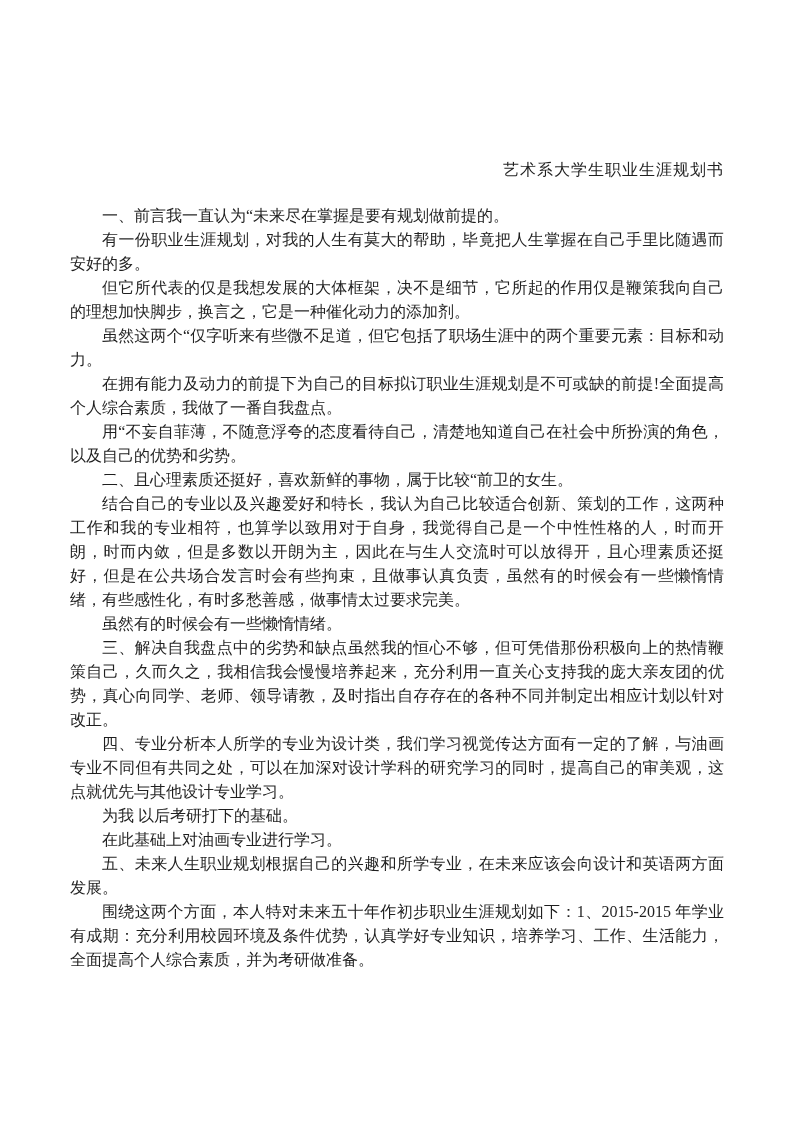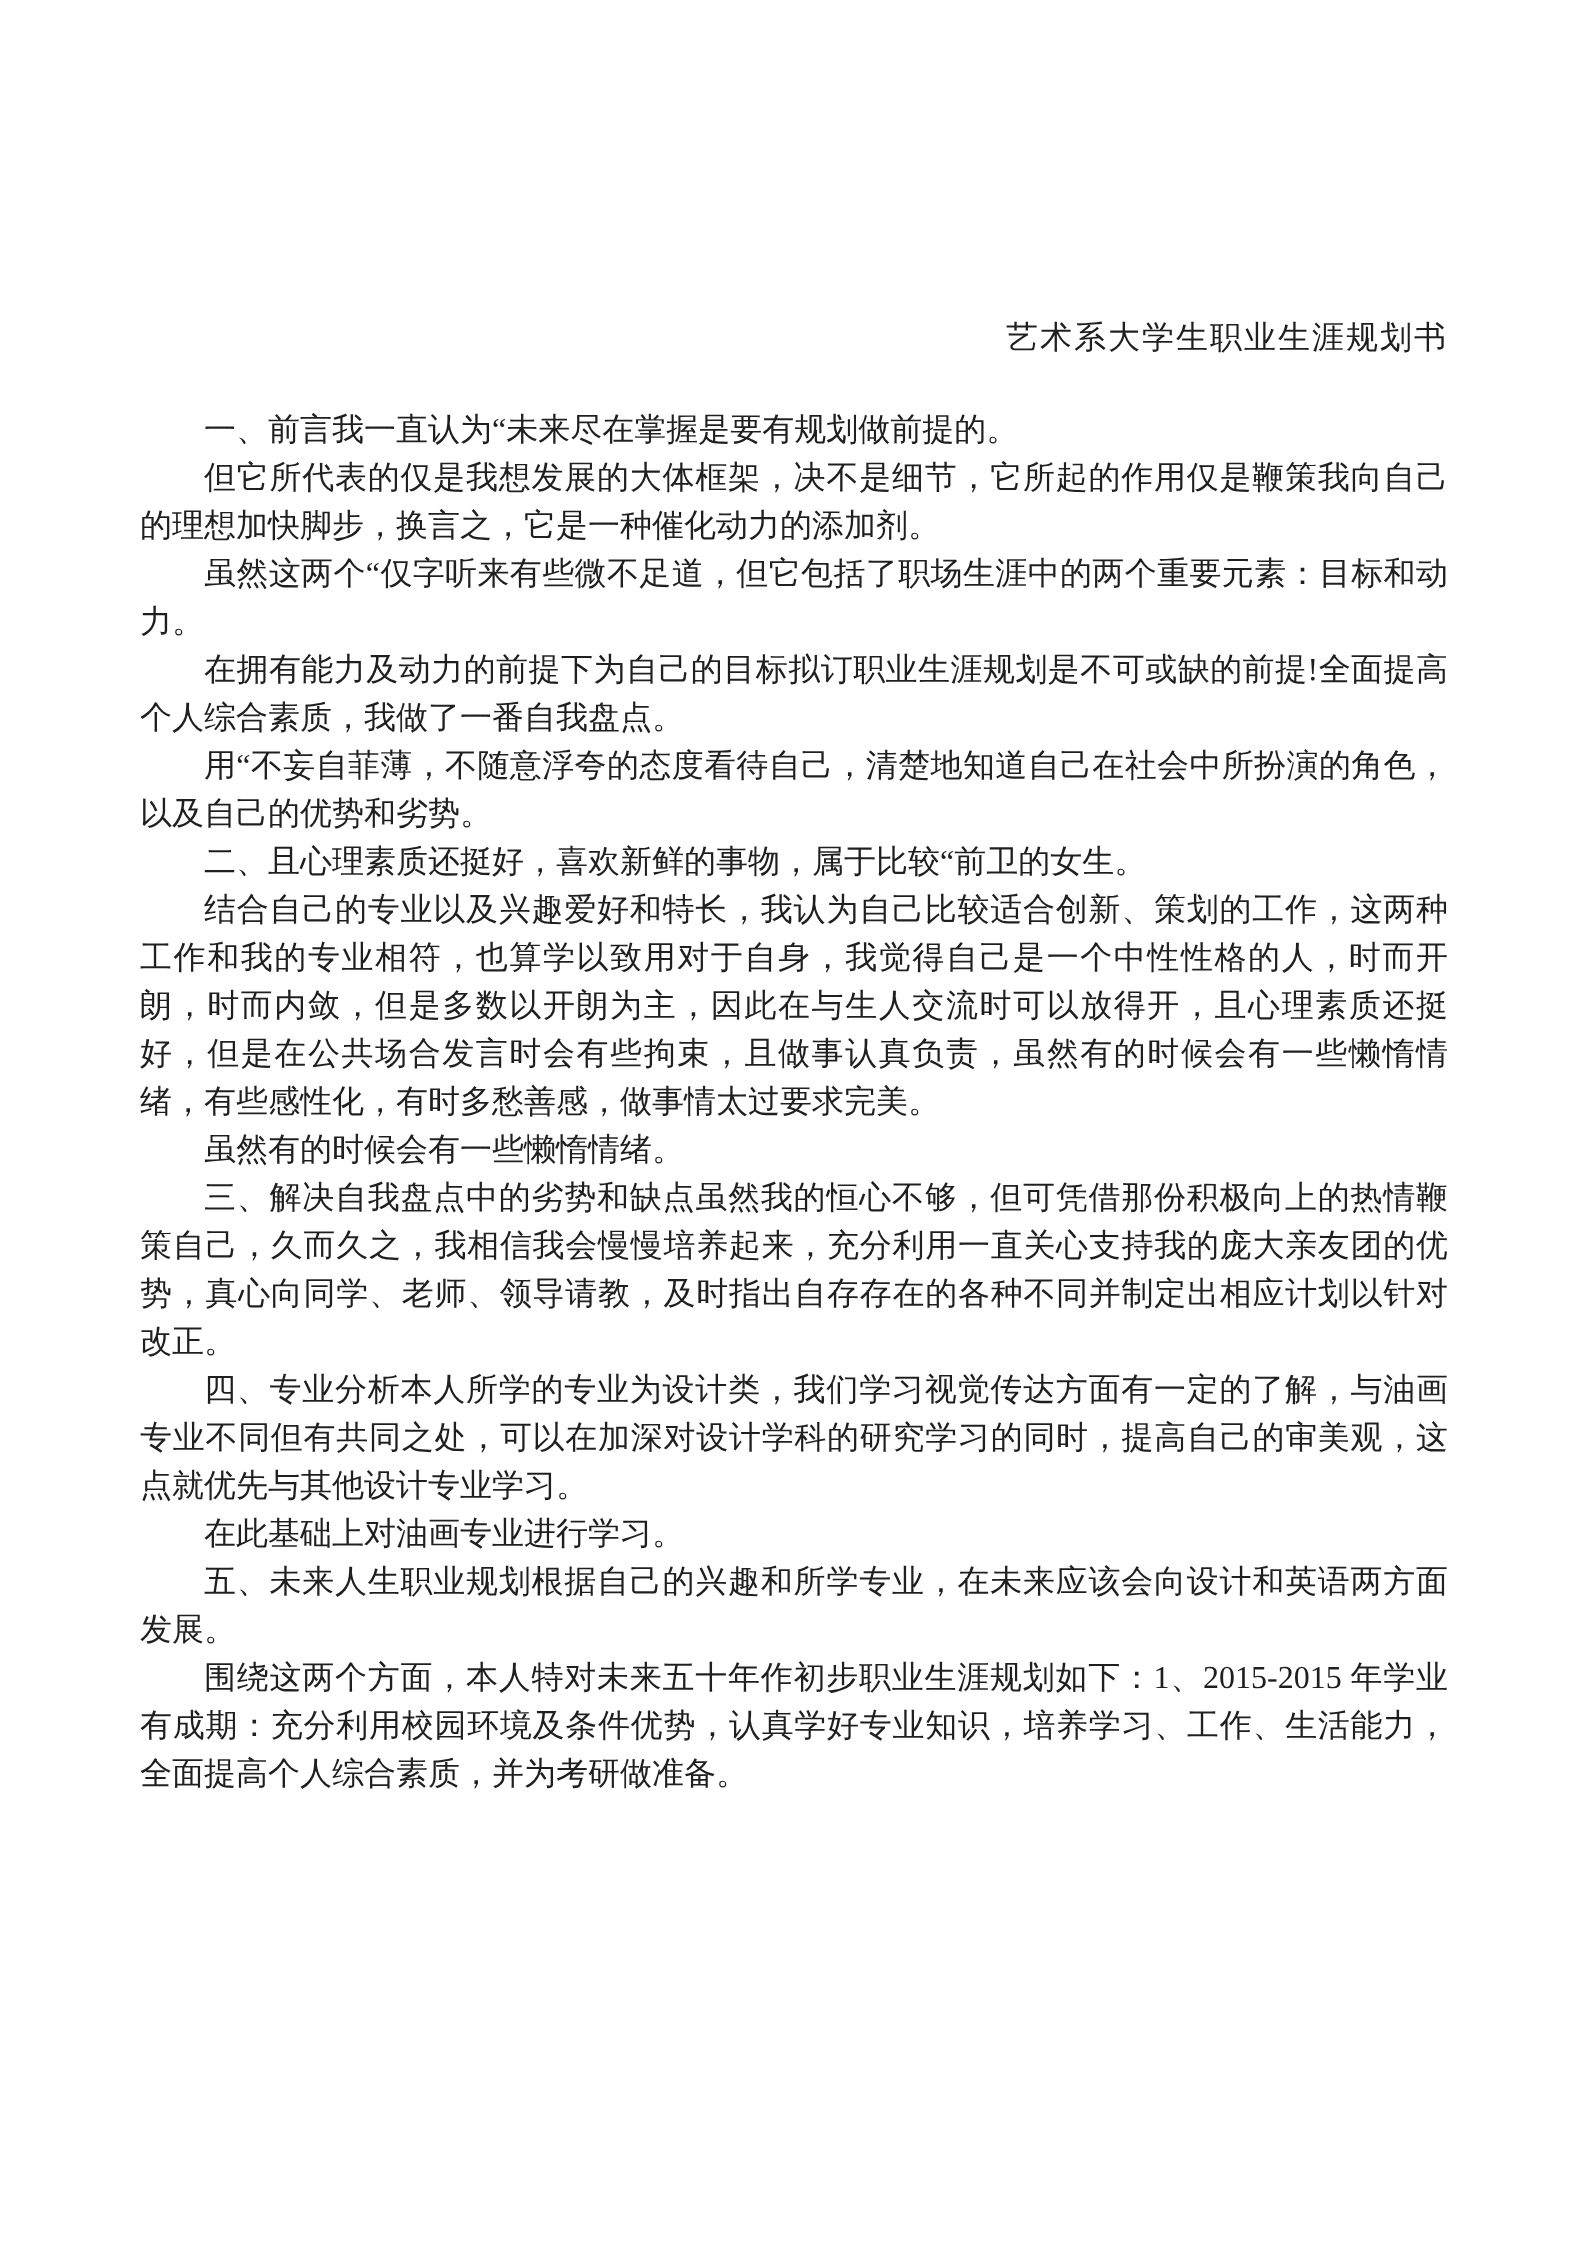--- a/index.html
+++ b/index.html
@@ -41,27 +41,29 @@
   }
 </style>
 </head>
 <body>
 
 <div class="page">
   <div class="content">
     <h1 class="title">艺术系大学生职业生涯规划书</h1>
     <div class="paragraphs" id="paragraphs">
         <p>一、前言我一直认为“未来尽在掌握是要有规划做前提的。</p>
+        <p>有一份职业生涯规划，对我的人生有莫大的帮助，毕竟把人生掌握在自己手里比随遇而安好的多。</p>
         <p>但它所代表的仅是我想发展的大体框架，决不是细节，它所起的作用仅是鞭策我向自己的理想加快脚步，换言之，它是一种催化动力的添加剂。</p>
         <p>虽然这两个“仅字听来有些微不足道，但它包括了职场生涯中的两个重要元素：目标和动力。</p>
         <p>在拥有能力及动力的前提下为自己的目标拟订职业生涯规划是不可或缺的前提!全面提高个人综合素质，我做了一番自我盘点。</p>
         <p>用“不妄自菲薄，不随意浮夸的态度看待自己，清楚地知道自己在社会中所扮演的角色，以及自己的优势和劣势。</p>
         <p>二、且心理素质还挺好，喜欢新鲜的事物，属于比较“前卫的女生。</p>
         <p>结合自己的专业以及兴趣爱好和特长，我认为自己比较适合创新、策划的工作，这两种工作和我的专业相符，也算学以致用对于自身，我觉得自己是一个中性性格的人，时而开朗，时而内敛，但是多数以开朗为主，因此在与生人交流时可以放得开，且心理素质还挺好，但是在公共场合发言时会有些拘束，且做事认真负责，虽然有的时候会有一些懒惰情绪，有些感性化，有时多愁善感，做事情太过要求完美。</p>
         <p>虽然有的时候会有一些懒惰情绪。</p>
         <p>三、解决自我盘点中的劣势和缺点虽然我的恒心不够，但可凭借那份积极向上的热情鞭策自己，久而久之，我相信我会慢慢培养起来，充分利用一直关心支持我的庞大亲友团的优势，真心向同学、老师、领导请教，及时指出自存存在的各种不同并制定出相应计划以针对改正。</p>
         <p>四、专业分析本人所学的专业为设计类，我们学习视觉传达方面有一定的了解，与油画专业不同但有共同之处，可以在加深对设计学科的研究学习的同时，提高自己的审美观，这点就优先与其他设计专业学习。</p>
+        <p>为我 以后考研打下的基础。</p>
         <p>在此基础上对油画专业进行学习。</p>
         <p>五、未来人生职业规划根据自己的兴趣和所学专业，在未来应该会向设计和英语两方面发展。</p>
         <p>围绕这两个方面，本人特对未来五十年作初步职业生涯规划如下：1、2015-2015 年学业有成期：充分利用校园环境及条件优势，认真学好专业知识，培养学习、工作、生活能力，全面提高个人综合素质，并为考研做准备。</p>
       </div>
   </div>
 </div>
 
 </body></html>

